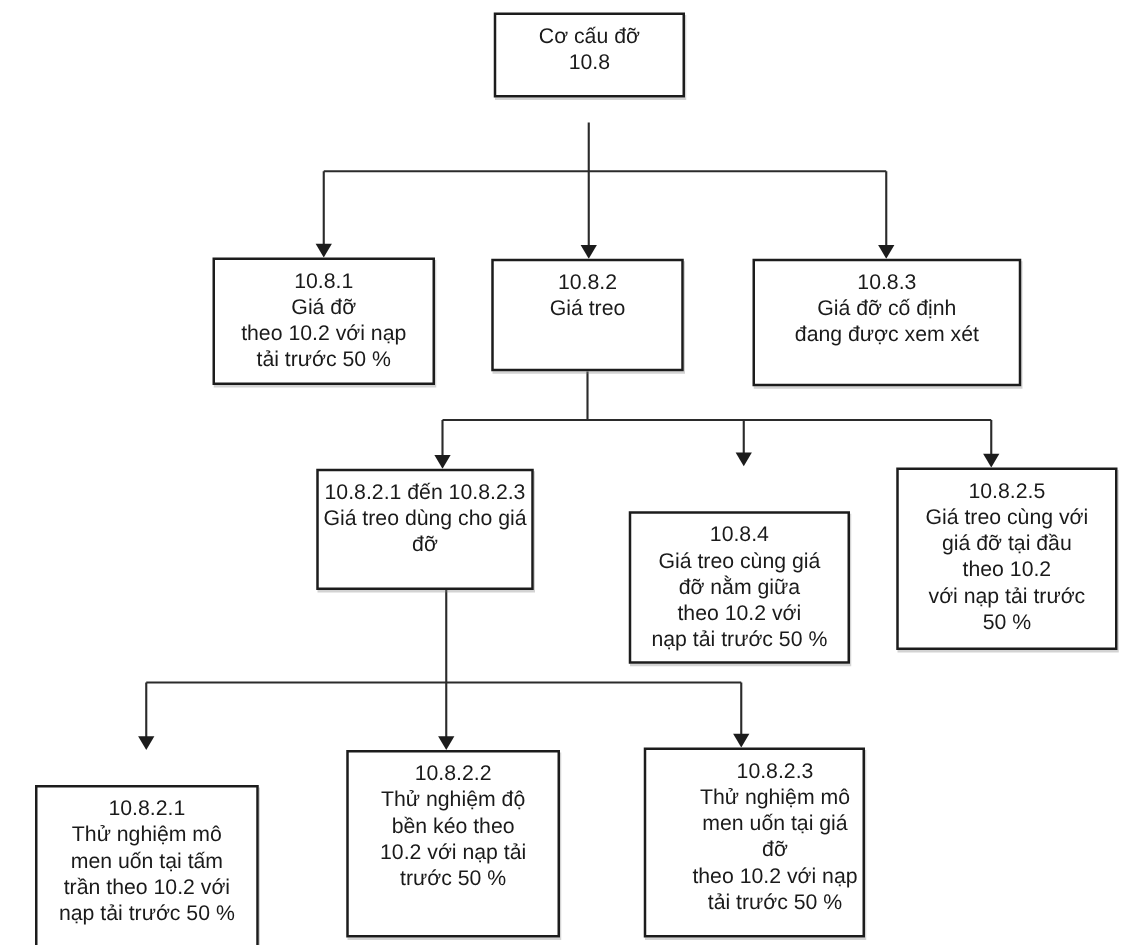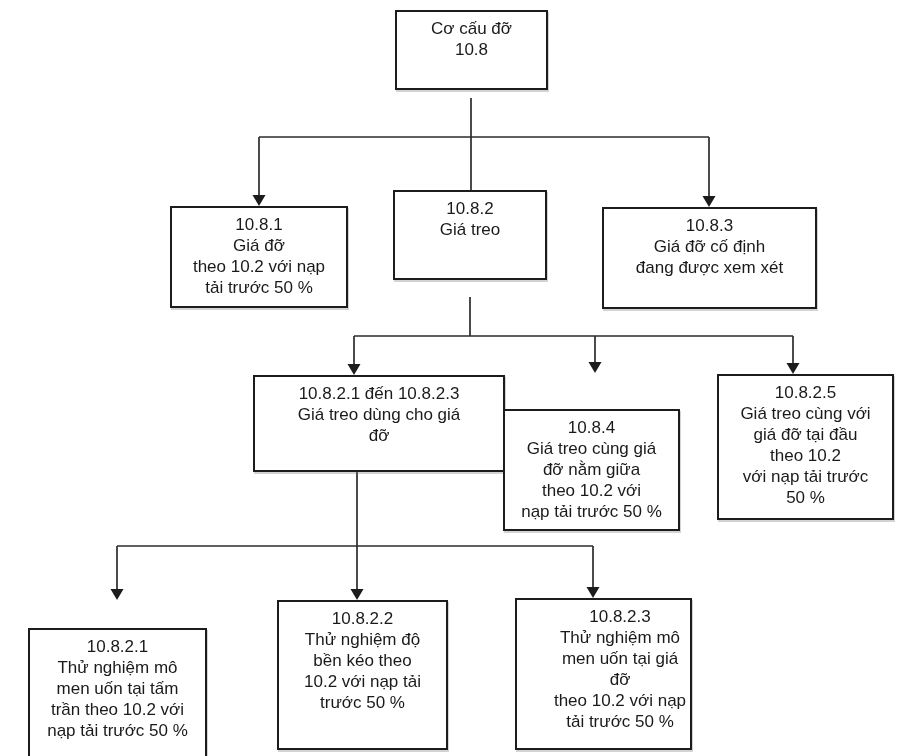--- a/index.html
+++ b/index.html
@@ -34,25 +34,25 @@
     align-items: flex-start;
     text-align: center;
     padding: 6px 3px 0 3px;
   }
   .node .label {
     white-space: pre-line;
     font-size: 17px;
     line-height: 21px;
   }
   
-  #n-root    { left: 395px; top: 10px;  width: 153px; height: 80px;  }
+  #n-root    { left: 395px; top: 10px;  width: 153px; height: 68px;  }
   #n-1081    { left: 170px; top: 206px; width: 178px; height: 102px; }
-  #n-1082    { left: 393px; top: 190px; width: 154px; height: 90px;  }
+  #n-1082    { left: 393px; top: 207px; width: 154px; height: 90px;  }
   #n-1083    { left: 602px; top: 207px; width: 215px; height: 102px;  }
-  #n-10821-3 { left: 253px; top: 375px; width: 252px; height: 97px; text-align: center;  }
+  #n-10821-3 { left: 253px; top: 375px; width: 174px; height: 97px; text-align: center;  }
   #n-1084    { left: 503px; top: 373px; width: 177px; height: 122px; margin-top: 36px; }
   #n-10825   { left: 717px; top: 374px; width: 177px; height: 146px; }
   #n-b1      { left: 28px;  top: 628px; width: 179px; height: 150px; justify-content: center; }
   #n-b2      { left: 277px; top: 600px; width: 171px; height: 150px; }
   #n-b3      { left: 515px; top: 598px; width: 177px; height: 152px; padding-left: 36px; }
 </style>
 </head>
 <body>
 
 <div id="stage">

